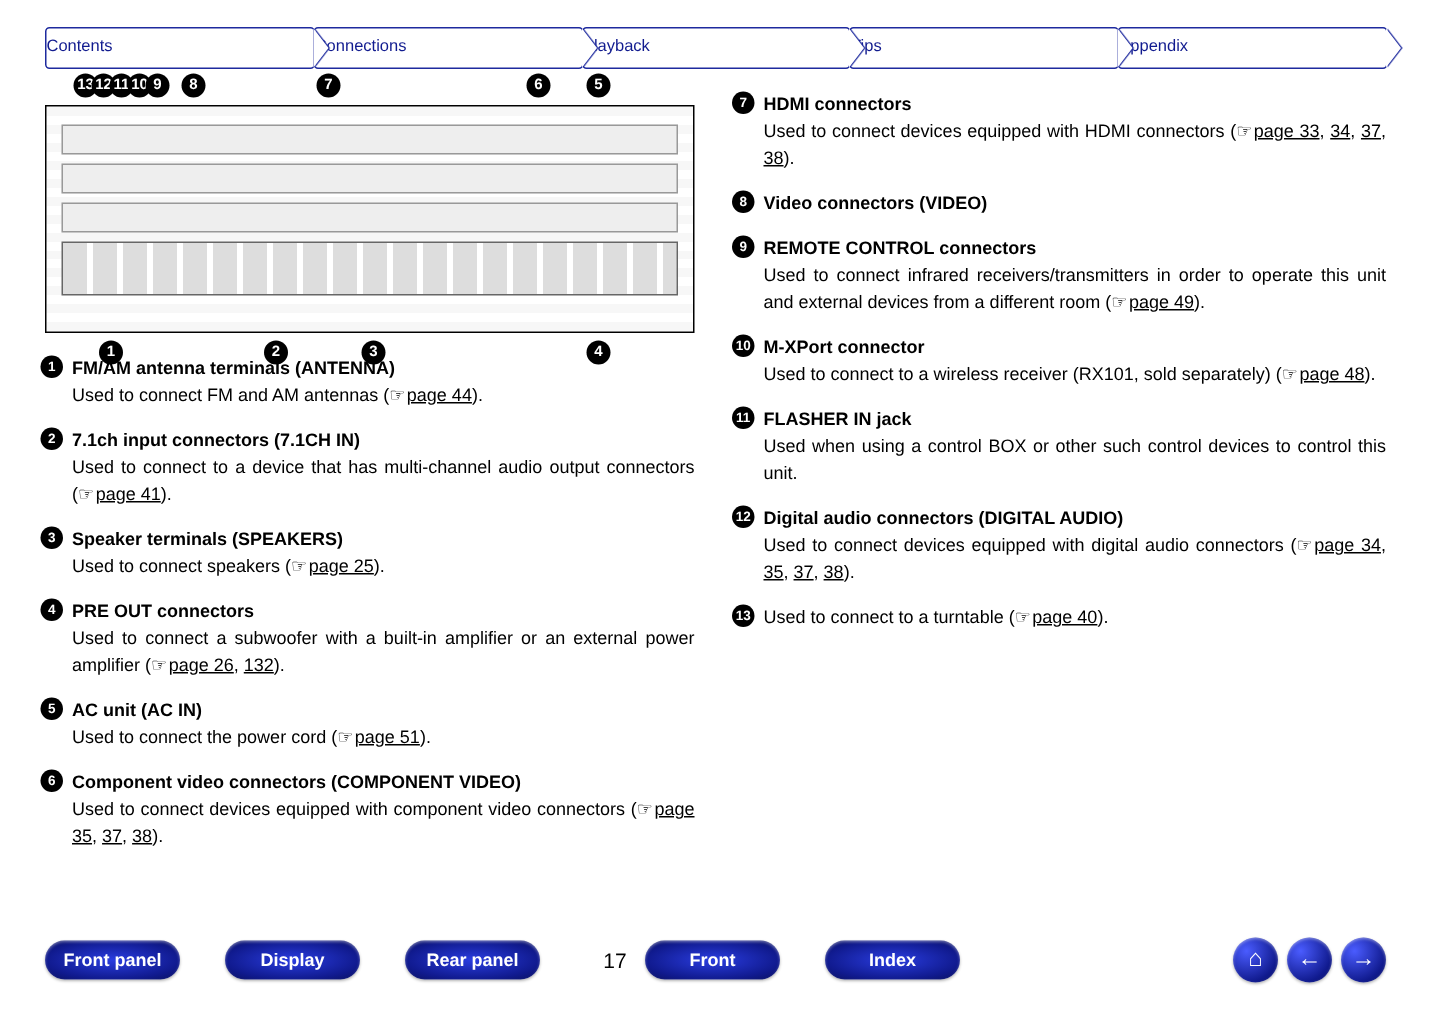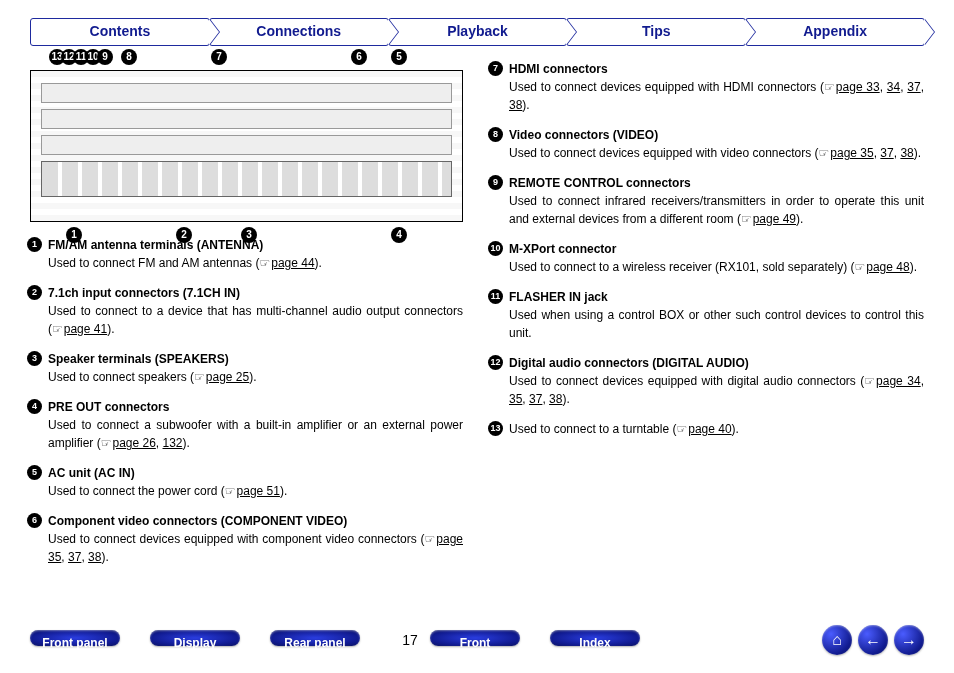--- a/index.html
+++ b/index.html
@@ -21,25 +21,24 @@
   .topnav {
     display: flex;
     gap: 0;
     margin-bottom: 14px;
   }
   .topnav .tab {
     flex: 1;
     position: relative;
     height: 26px;
     line-height: 24px;
-    text-align: center;
     background: #fff;
     color: #111b8f;
-    font-weight: bold;
-    font-size: 14px;
+    font-weight: normal;
+    font-size: 11px;
     border: 1px solid #1e2a9e;
     border-radius: 3px;
     margin-right: -1px;
     cursor: pointer;
   }
   .topnav .tab .arrowcap {
     position: absolute;
     right: -10px;
     top: 0;
     width: 0;
@@ -138,21 +137,21 @@
   .bottombar {
     position: absolute;
     left: 30px; right: 30px;
     bottom: 18px;
     display: flex;
     align-items: center;
   }
   .btn {
     display: inline-block;
     min-width: 90px;
-    height: 16px;
+    height: 26px;
     line-height: 26px;
     text-align: center;
     color: #fff;
     font-weight: bold;
     font-size: 12px;
     background: radial-gradient(ellipse at center,#2a3de0 0%,#101a8e 70%,#0a1160 100%);
     border-radius: 13px;
     margin-right: 30px;
     cursor: pointer;
     box-shadow: inset 0 1px 2px rgba(255,255,255,.4), 0 1px 2px rgba(0,0,0,.3);
@@ -253,21 +252,20 @@
     <div class="col">
       <div id="items-right">
           <div class="item">
             <span class="circ">7</span>
             <div class="title">HDMI connectors</div>
             <div class="desc">Used to connect devices equipped with HDMI connectors (<span class="handicon"></span><span class="pglink">page 33</span>, <span class="pglink">34</span>, <span class="pglink">37</span>, <span class="pglink">38</span>).</div>
           </div>
           <div class="item">
             <span class="circ">8</span>
             <div class="title">Video connectors (VIDEO)</div>
-            <div class="desc">Used to connect devices equipped with video connectors (<span class="handicon"></span><span class="pglink">page 35</span>, <span class="pglink">37</span>, <span class="pglink">38</span>).</div>
           </div>
           <div class="item">
             <span class="circ">9</span>
             <div class="title">REMOTE CONTROL connectors</div>
             <div class="desc">Used to connect infrared receivers/transmitters in order to operate this unit and external devices from a different room (<span class="handicon"></span><span class="pglink">page 49</span>).</div>
           </div>
           <div class="item">
             <span class="circ">10</span>
             <div class="title">M-XPort connector</div>
             <div class="desc">Used to connect to a wireless receiver (RX101, sold separately) (<span class="handicon"></span><span class="pglink">page 48</span>).</div>

